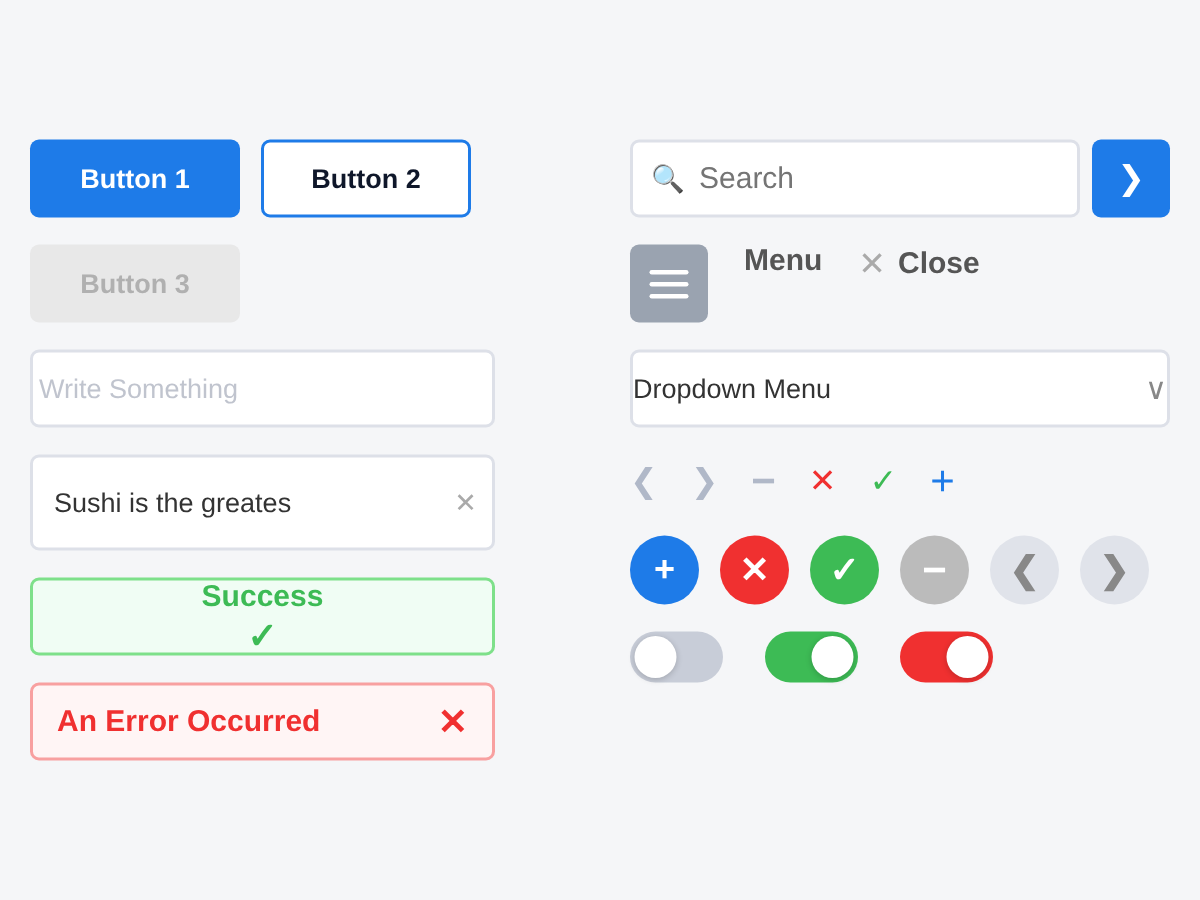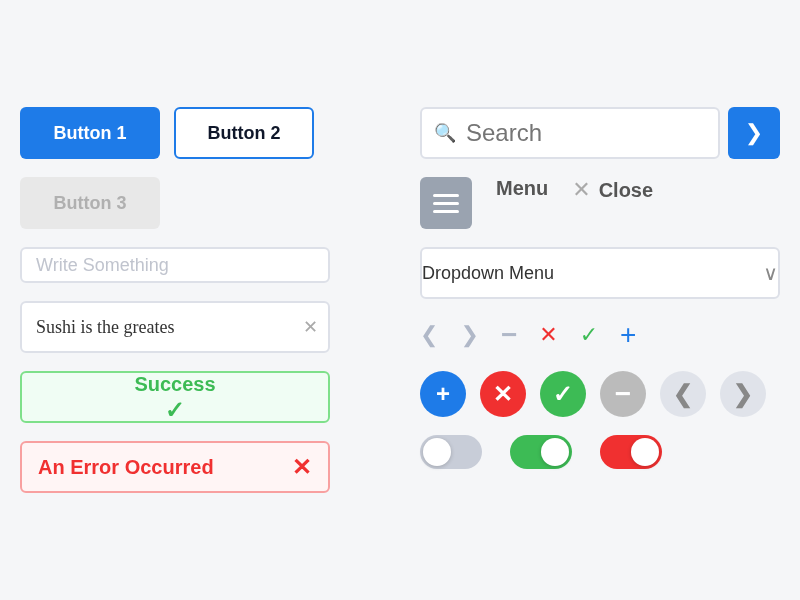--- a/index.html
+++ b/index.html
@@ -65,46 +65,45 @@
     }
     .btn-danger-outline {
       background: #fff5f5;
       color: #f03030;
       border: 2px solid #f8a0a0;
     }
     
     .input-text {
       border: 2px solid #dde0e8;
       border-radius: 6px;
-      padding: 0 14px;
-      height: 36px;
+      padding: 0 4px;
+      height: 52px;
       font-size: 18px;
       color: #999;
       background: #fff;
       width: 310px;
       outline: none;
     }
     .input-text::placeholder {
       color: #c0c4ce;
     }
     .input-with-clear {
       position: relative;
       width: 310px;
     }
     .input-with-clear input {
       border: 2px solid #dde0e8;
       border-radius: 6px;
       padding: 0 40px 0 14px;
-      height: 52px;
+      height: 64px;
       font-size: 18px;
       color: #333;
       background: #fff;
       width: 100%;
       outline: none;
-      font-family: Liberation Serif, serif;
     }
     .input-clear-btn {
       position: absolute;
       right: 12px;
       top: 50%;
       transform: translateY(-50%);
       color: #aaa;
       font-size: 18px;
       cursor: pointer;
       background: none;
@@ -149,21 +148,21 @@
     .search-input-wrap {
       position: relative;
       flex: 1;
     }
     .search-input-wrap input {
       width: 100%;
       border: 2px solid #dde0e8;
       border-radius: 6px;
       padding: 0 14px 0 44px;
       height: 52px;
-      font-size: 24px;
+      font-size: 20px;
       color: #999;
       background: #fff;
       outline: none;
     }
     .search-icon-wrap {
       position: absolute;
       left: 14px;
       top: 50%;
       transform: translateY(-50%);
       color: #bbb;

